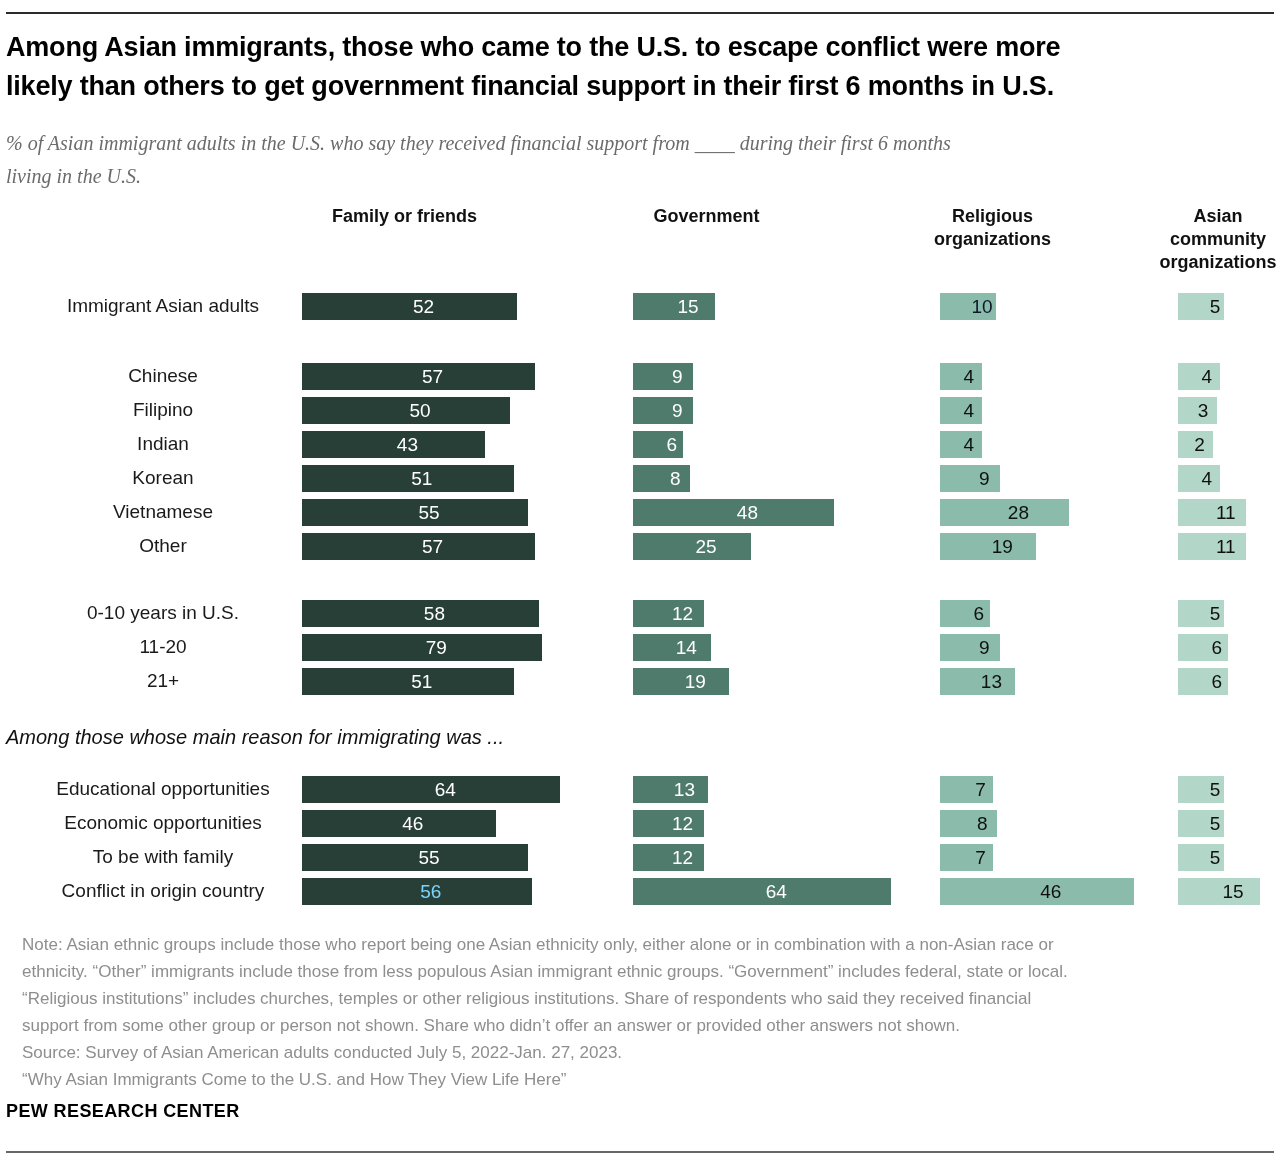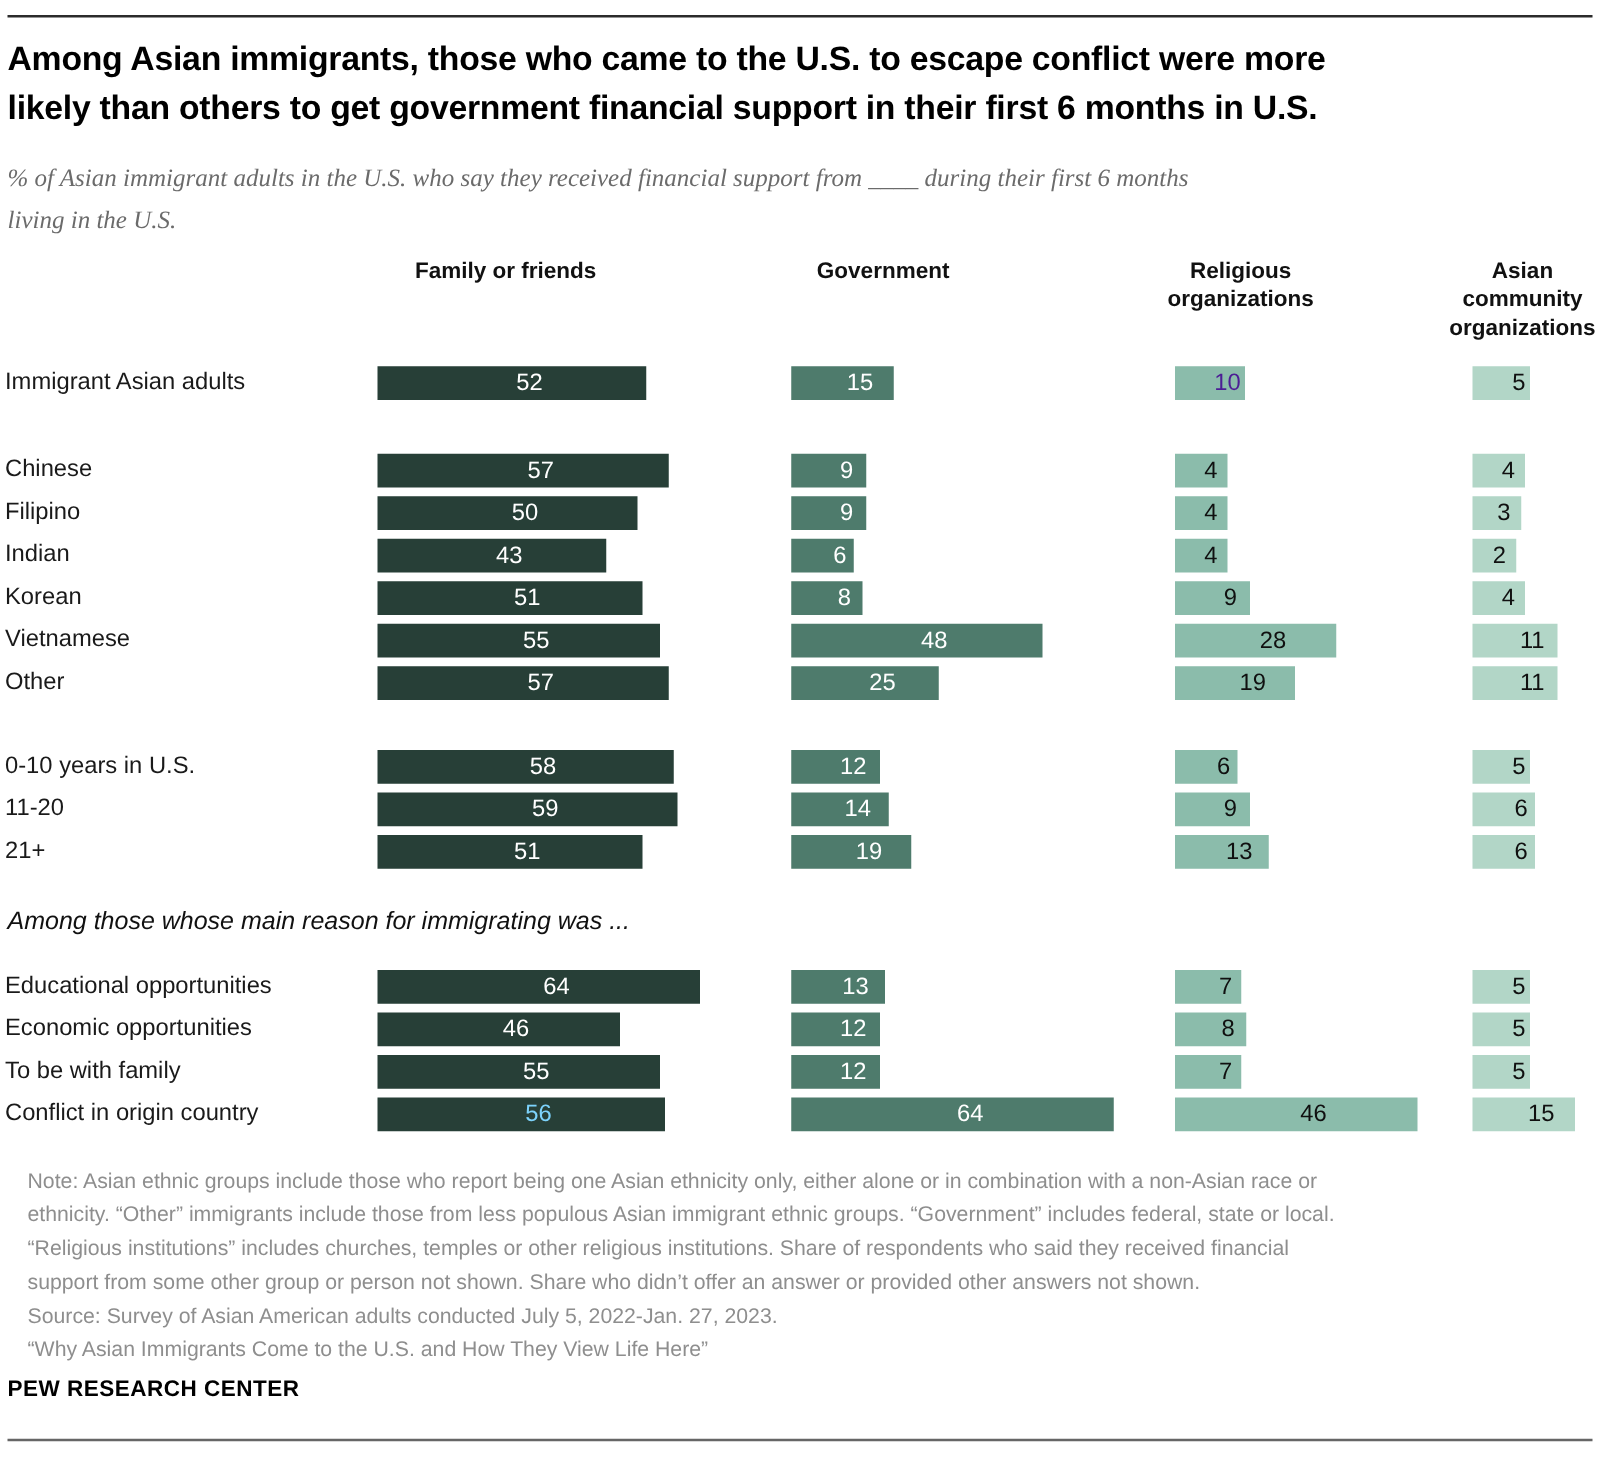--- a/index.html
+++ b/index.html
@@ -34,22 +34,22 @@
   .g1{margin-top:0;}
   .g2{margin-top:36px;}
   .g3{margin-top:33px;}
   .g4{margin-top:0;}
   .section-heading{
     margin:26px 0 21px 6px;
     font-style:italic;font-size:20px;line-height:27px;color:#111111;
   }
   .row{position:relative;height:34px;}
   .row-label{
-    position:absolute;left:4px;top:0;width:294px;height:34px;
-    line-height:34px;text-align:left;font-size:19px;color:#1a1a1a;
+    position:absolute;left:16px;top:0;width:294px;height:34px;
+    line-height:34px;text-align:center;font-size:19px;color:#1a1a1a;
     white-space:nowrap;
   }
   .bar{
     position:absolute;top:4px;height:27px;
     display:flex;align-items:center;justify-content:center;
     font-size:19px;
     padding-left:28px;
   }
   .bar-value-out{
     position:absolute;top:4px;height:27px;line-height:27px;
@@ -82,21 +82,21 @@
       <div class="col-header" style="left: 602px; width: 185px;">Government</div>
       <div class="col-header" style="left: 888px; width: 185px;">Religious organizations</div>
       <div class="col-header" style="left: 1136px; width: 140px;">Asian community organizations</div>
     </div>
   <div id="chart-rows">
       <div class="group g1">
         <div class="row">
           <div class="row-label">Immigrant Asian adults</div>
           <div class="bar" style="left: 302px; width: 187.2px; background: rgb(39, 63, 55); color: rgb(255, 255, 255);">52</div>
           <div class="bar" style="left: 633px; width: 54px; background: rgb(78, 123, 108); color: rgb(255, 255, 255);">15</div>
-          <div class="bar" style="left: 940px; width: 28px; background: rgb(139, 188, 171); color: #4c1d95;">10</div>
+          <div class="bar" style="left: 940px; width: 28px; background: rgb(139, 188, 171); color: #0f172a;">10</div>
           <div class="bar" style="left: 1178px; width: 18px; background: rgb(178, 214, 199); color: rgb(16, 16, 16);">5</div>
         </div>
       </div>
       <div class="group g2">
         <div class="row">
           <div class="row-label">Chinese</div>
           <div class="bar" style="left: 302px; width: 205.2px; background: rgb(39, 63, 55); color: rgb(255, 255, 255);">57</div>
           <div class="bar" style="left: 633px; width: 32.4px; background: rgb(78, 123, 108); color: rgb(255, 255, 255);">9</div>
           <div class="bar" style="left: 940px; width: 14.4px; background: rgb(139, 188, 171);"></div>
           <div class="bar-value-out" style="left: 963.4px;">4</div>
@@ -147,21 +147,21 @@
       <div class="group g3">
         <div class="row">
           <div class="row-label">0-10 years in U.S.</div>
           <div class="bar" style="left: 302px; width: 208.8px; background: rgb(39, 63, 55); color: rgb(255, 255, 255);">58</div>
           <div class="bar" style="left: 633px; width: 43.2px; background: rgb(78, 123, 108); color: rgb(255, 255, 255);">12</div>
           <div class="bar" style="left: 940px; width: 21.6px; background: rgb(139, 188, 171); color: rgb(16, 16, 16);">6</div>
           <div class="bar" style="left: 1178px; width: 18px; background: rgb(178, 214, 199); color: rgb(16, 16, 16);">5</div>
         </div>
         <div class="row">
           <div class="row-label">11-20</div>
-          <div class="bar" style="left: 302px; width: 212.4px; background: rgb(39, 63, 55); color: rgb(255, 255, 255);">59</div>
+          <div class="bar" style="left: 302px; width: 212.4px; background: rgb(39, 63, 55); color: rgb(255, 255, 255);">79</div>
           <div class="bar" style="left: 633px; width: 50.4px; background: rgb(78, 123, 108); color: rgb(255, 255, 255);">14</div>
           <div class="bar" style="left: 940px; width: 32.4px; background: rgb(139, 188, 171); color: rgb(16, 16, 16);">9</div>
           <div class="bar" style="left: 1178px; width: 21.6px; background: rgb(178, 214, 199); color: rgb(16, 16, 16);">6</div>
         </div>
         <div class="row">
           <div class="row-label">21+</div>
           <div class="bar" style="left: 302px; width: 183.6px; background: rgb(39, 63, 55); color: rgb(255, 255, 255);">51</div>
           <div class="bar" style="left: 633px; width: 68.4px; background: rgb(78, 123, 108); color: rgb(255, 255, 255);">19</div>
           <div class="bar" style="left: 940px; width: 46.8px; background: rgb(139, 188, 171); color: rgb(16, 16, 16);">13</div>
           <div class="bar" style="left: 1178px; width: 21.6px; background: rgb(178, 214, 199); color: rgb(16, 16, 16);">6</div>

